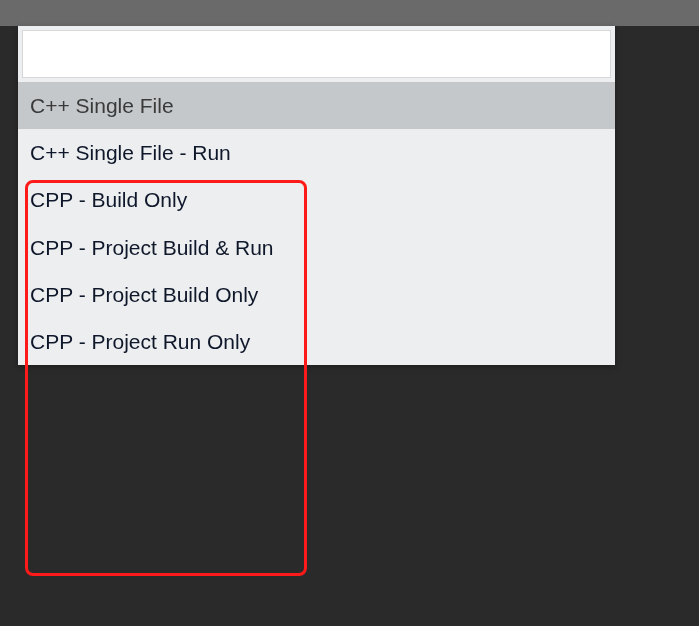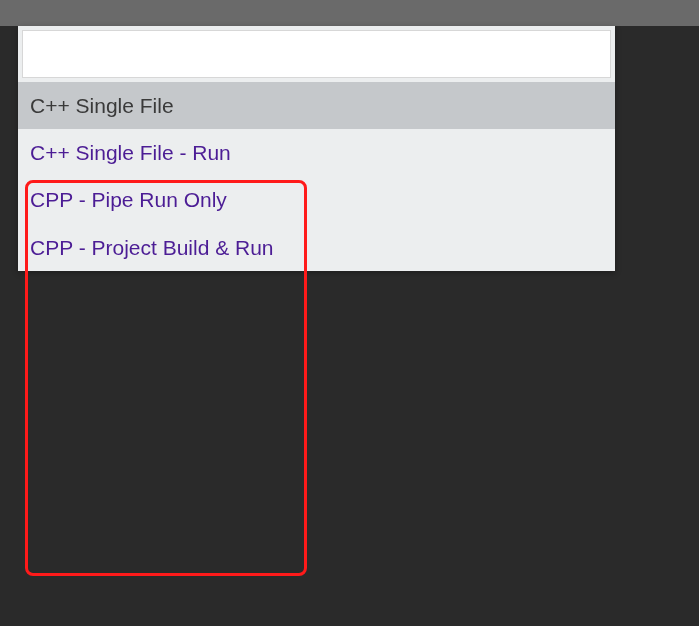--- a/index.html
+++ b/index.html
@@ -44,21 +44,21 @@
     }
     .list {
       display: flex;
       flex-direction: column;
       position: relative;
       border-radius: 19px;
     }
     .item {
       padding: 11px 12px;
       font-size: 21px;
-      color: #4c1d95;
+      color: #0f172a;
       cursor: pointer;
       line-height: 1.2;
     }
     .item.selected {
       background: #c5c8cb;
       color: #3a3a3a;
     }
     .highlight-box {
       position: absolute;
       border: 3px solid #ff1a1a;
@@ -76,18 +76,20 @@
 <div class="titlebar"></div>
 
 <div class="panel">
   <div class="input-wrap">
     <input class="search-input" type="text" autofocus="" value="" style="">
   </div>
   <div class="list" id="list-container">
 
   <div class="item selected">C++ Single File</div>
       <div class="item">C++ Single File - Run</div>
-      <div class="item">CPP - Pipe Run Only</div>
+      <div class="item">CPP - Build Only</div>
       <div class="item">CPP - Project Build &amp; Run</div>
+      <div class="item">CPP - Project Build Only</div>
+      <div class="item">CPP - Project Run Only</div>
     </div>
 </div>
 
 <div class="highlight-box"></div>
 
 </body></html>

